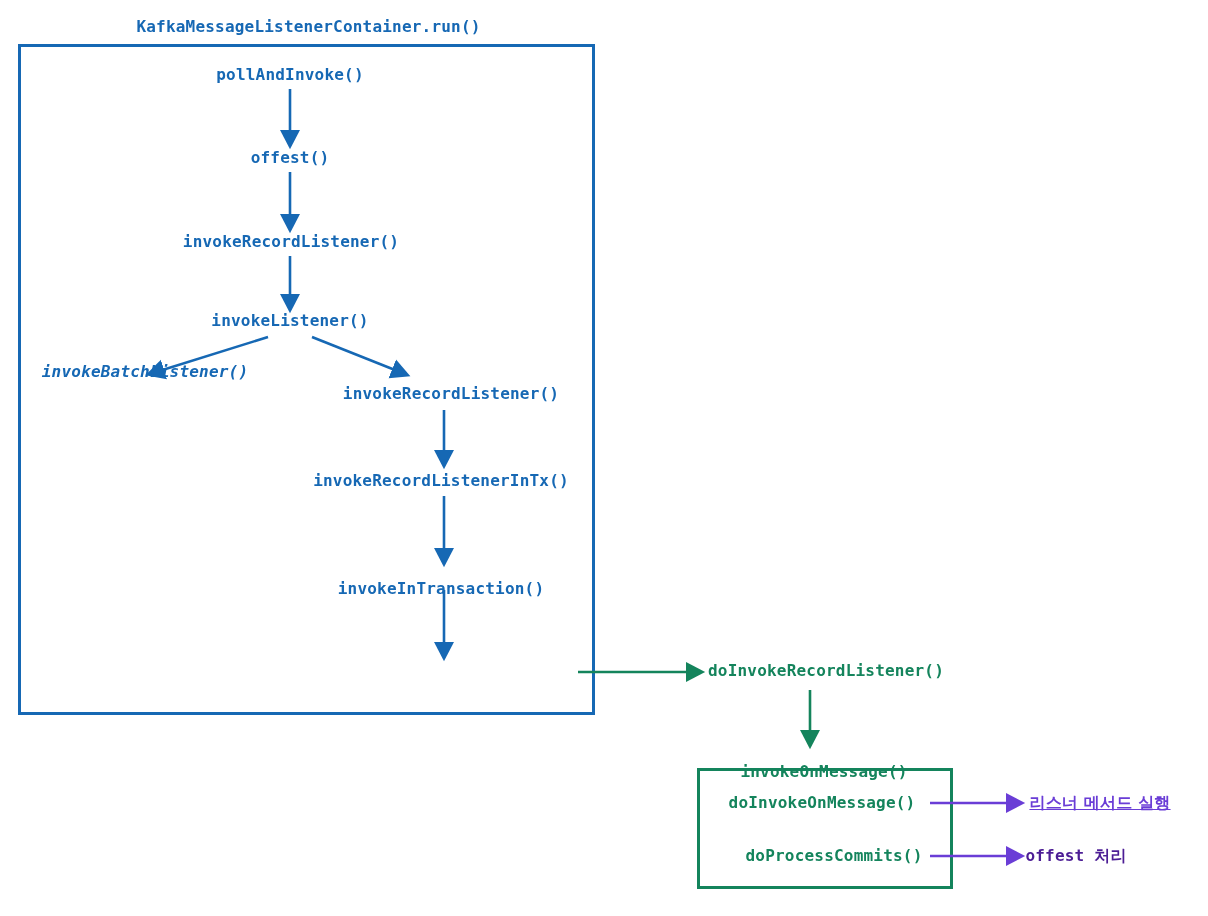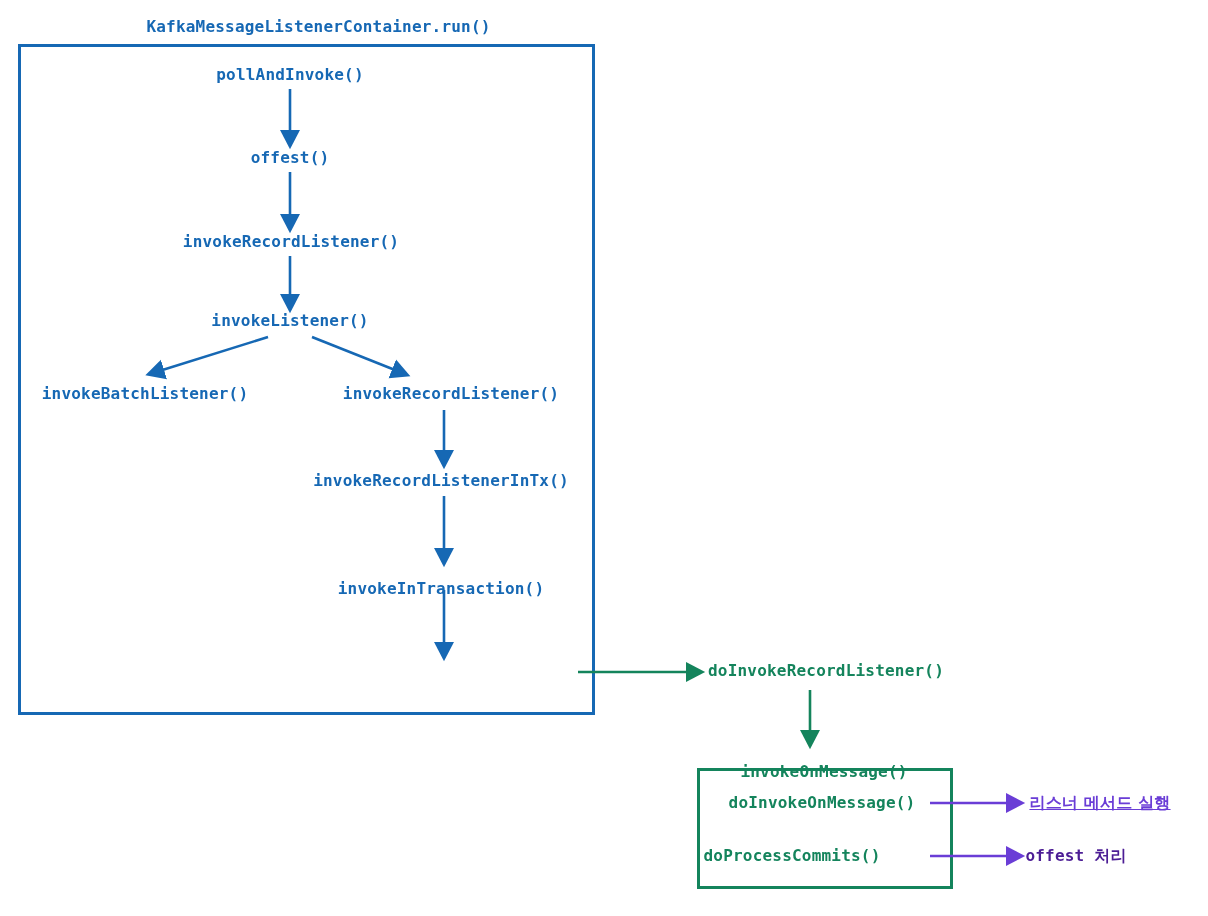--- a/index.html
+++ b/index.html
@@ -42,21 +42,21 @@
     width: 1208px;
     height: 916px;
     pointer-events: none;
   }
 </style>
 </head>
 <body>
 
 <div id="canvas">
 
-  <div class="lbl blue" style="left:302px; top:27px;padding-left:33px;">KafkaMessageListenerContainer.run()</div>
+  <div class="lbl blue" style="left:292px; top:27px;padding-left:33px;">KafkaMessageListenerContainer.run()</div>
 
   <div class="box blue-box" style="left:18px; top:44px; width:571px; height:665px;"></div>
 
   <div class="box green-box" style="left:697px; top:768px; width:250px; height:115px;"></div>
 
   <svg class="edges" viewBox="0 0 1208 916">
     <defs>
       <marker id="ah-blue" markerWidth="9" markerHeight="9" refX="3.2" refY="4.5" orient="auto" markerUnits="strokeWidth">
         <path d="M0,0.6 L7.5,4.5 L0,8.4 z" fill="#1668b4"></path>
       </marker>
@@ -94,34 +94,34 @@
   </svg>
 
   <div class="lbl blue" style="left:290px; top:75px;">pollAndInvoke()</div>
 
   <div class="lbl blue" style="left:290px; top:158px;">offest()</div>
 
   <div class="lbl blue" style="left:291px; top:242px;">invokeRecordListener()</div>
 
   <div class="lbl blue" style="left:290px; top:321px;">invokeListener()</div>
 
-  <div class="lbl blue" style="left:145px; top:394px;">invokeBatchListener()</div>
+  <div class="lbl blue" style="left:145px; top:372px;font-style:italic;">invokeBatchListener()</div>
 
   <div class="lbl blue" style="left:451px; top:394px;">invokeRecordListener()</div>
 
   <div class="lbl blue" style="left:441px; top:481px;">invokeRecordListenerInTx()</div>
 
   <div class="lbl blue" style="left:441px; top:573px;margin-top:16px;">invokeInTransaction()</div>
 
 
   <div class="lbl green" style="left:826px; top:671px;">doInvokeRecordListener()</div>
 
   <div class="lbl green" style="left:824px; top:756px;margin-top:16px;">invokeOnMessage()</div>
 
   <div class="lbl green" style="left:822px; top:803px;">doInvokeOnMessage()</div>
 
-  <div class="lbl green" style="left:792px; top:856px;">doProcessCommits()</div>
+  <div class="lbl green" style="left:834px; top:856px;">doProcessCommits()</div>
 
   <div class="lbl purple" style="left:1100px; top:803px;text-decoration:underline;">리스너 메서드 실행</div>
 
   <div class="lbl purple-mono" style="left:1076px; top:856px;">offest 처리</div>
 
 </div>
 
 </body></html>

